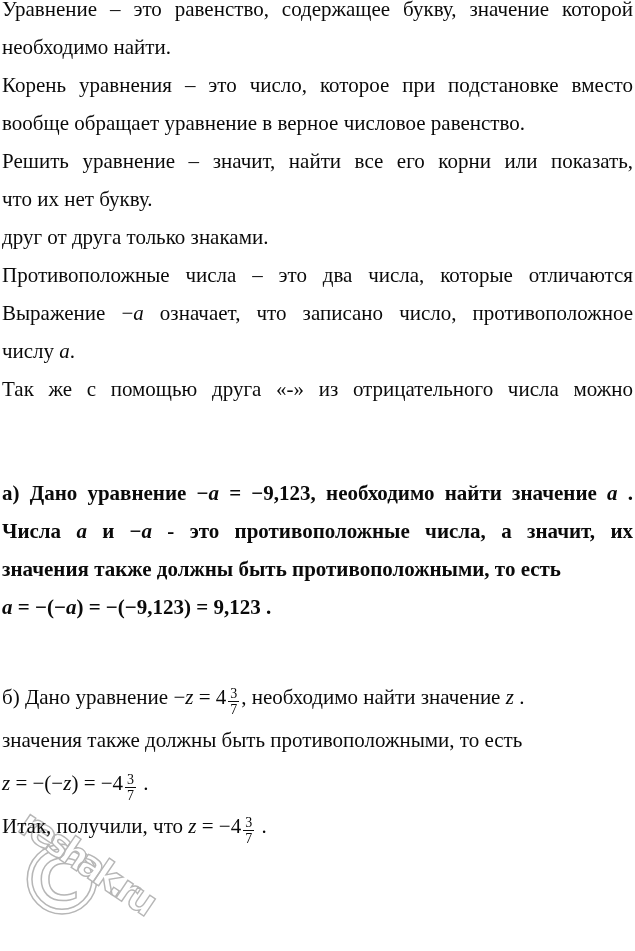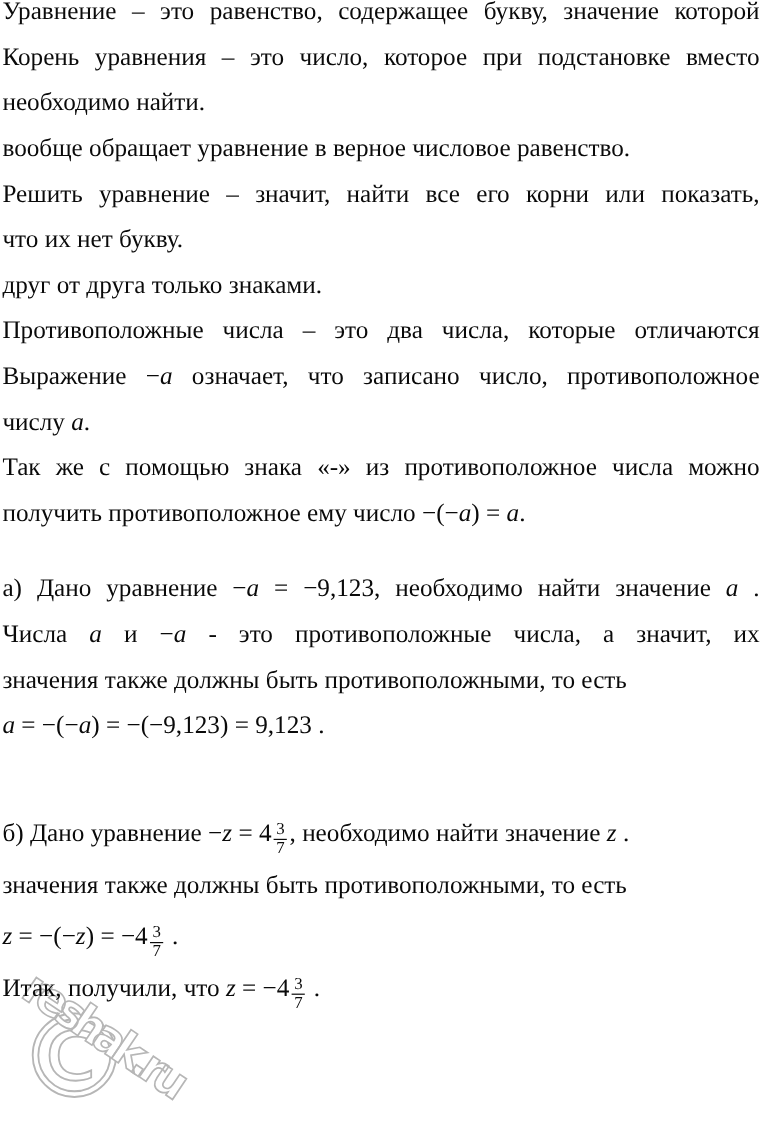--- a/index.html
+++ b/index.html
@@ -71,33 +71,32 @@
 <div class="page">
 
   <svg class="watermark" width="240" height="175" viewBox="0 0 240 175" aria-hidden="true">
     <text class="wm-symbol" x="14" y="136">©</text>
     <text class="wm-text" transform="translate(16,52) rotate(34)">reshak.ru</text>
   </svg>
 
   <div id="content" class="content">
       <div class="section sec-definitions">
         <div class="line j"><span class="seg-t">Уравнение – это равенство, содержащее букву, значение которой</span></div>
+        <div class="line l"><span class="seg-t">необходимо найти.</span></div>
         <div class="line j"><span class="seg-t">Корень уравнения – это число, которое при подстановке вместо</span></div>
-        <div class="line l"><span class="seg-t">необходимо найти.</span></div>
         <div class="line l"><span class="seg-t">вообще обращает уравнение в верное числовое равенство.</span></div>
         <div class="line j"><span class="seg-t">Решить уравнение – значит, найти все его корни или показать,</span></div>
         <div class="line l"><span class="seg-t">что их нет букву.</span></div>
         <div class="line l"><span class="seg-t">друг от друга только знаками.</span></div>
         <div class="line j"><span class="seg-t">Противоположные числа – это два числа, которые отличаются</span></div>
         <div class="line j"><span class="seg-t">Выражение </span><span class="seg-m">−</span><span class="seg-v">a</span><span class="seg-t"> означает, что записано число, противоположное</span></div>
         <div class="line l"><span class="seg-t">числу </span><span class="seg-v">a</span><span class="seg-t">.</span></div>
-        <div class="line j"><span class="seg-t">Так же с помощью знака «-» из противоположное числа можно</span></div>
-        <div class="line l"><span class="seg-t">получить противоположное ему число </span><span class="seg-m">−(−</span><span class="seg-v">a</span><span class="seg-m">) = </span><span class="seg-v">a</span><span class="seg-t">.</span></div>
+        <div class="line j"><span class="seg-t">Так же с помощью друга «-» из отрицательного числа можно</span></div>
       </div>
-      <div class="section sec-part-a" style="margin-top: 25px;">
+      <div class="section sec-part-a" style="margin-top: 66px; font-weight: bold;">
         <div class="line j"><span class="seg-t">а) Дано уравнение </span><span class="seg-m">−</span><span class="seg-v">a</span><span class="seg-m"> = −9,123</span><span class="seg-t">, необходимо найти значение </span><span class="seg-v">a</span><span class="seg-t"> .</span></div>
         <div class="line j"><span class="seg-t">Числа </span><span class="seg-v">a</span><span class="seg-t"> и </span><span class="seg-m">−</span><span class="seg-v">a</span><span class="seg-t"> - это противоположные числа, а значит, их</span></div>
         <div class="line l"><span class="seg-t">значения также должны быть противоположными, то есть</span></div>
         <div class="line l"><span class="seg-v">a</span><span class="seg-m"> = −(−</span><span class="seg-v">a</span><span class="seg-m">) = −(−9,123) = 9,123</span><span class="seg-t"> .</span></div>
       </div>
       <div class="section sec-part-b" style="margin-top: 50px;">
         <div class="line l"><span class="seg-t">б) Дано уравнение </span><span class="seg-m">−</span><span class="seg-v">z</span><span class="seg-m"> = 4</span><span class="frac"><span class="num">3</span><span class="den">7</span></span><span class="seg-t">, необходимо найти значение </span><span class="seg-v">z</span><span class="seg-t"> .</span></div>
         <div class="line l"><span class="seg-t">значения также должны быть противоположными, то есть</span></div>
         <div class="line l"><span class="seg-v">z</span><span class="seg-m"> = −(−</span><span class="seg-v">z</span><span class="seg-m">) = −4</span><span class="frac"><span class="num">3</span><span class="den">7</span></span><span class="seg-t"> .</span></div>
         <div class="line l"><span class="seg-t">Итак, получили, что </span><span class="seg-v">z</span><span class="seg-m"> = −4</span><span class="frac"><span class="num">3</span><span class="den">7</span></span><span class="seg-t"> .</span></div>

